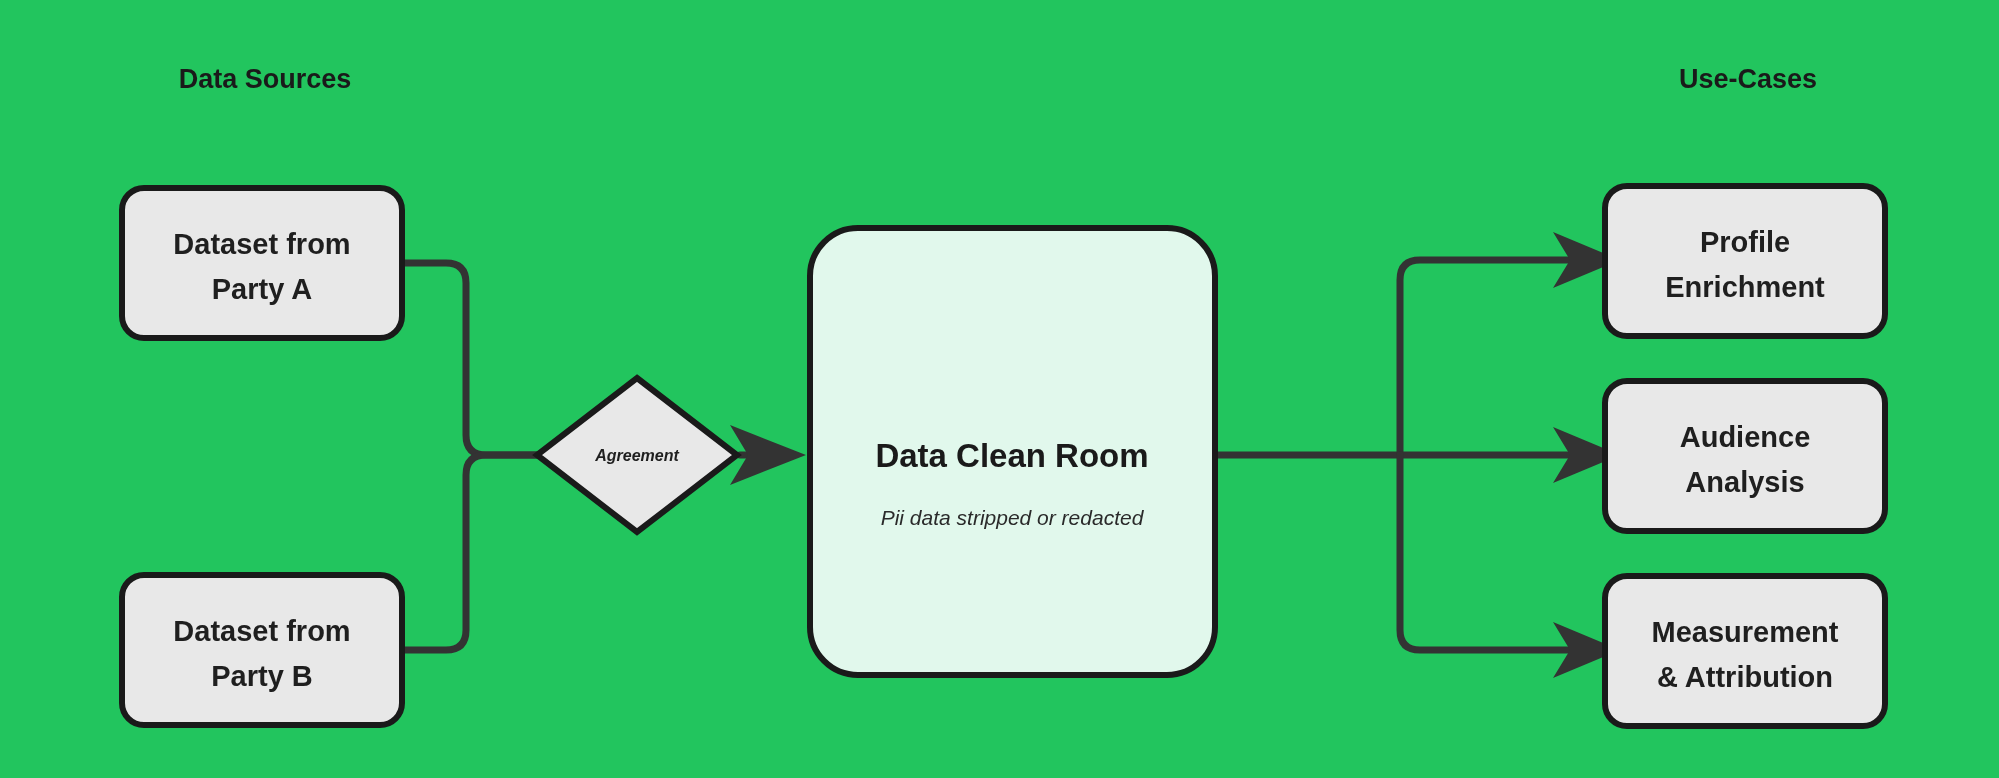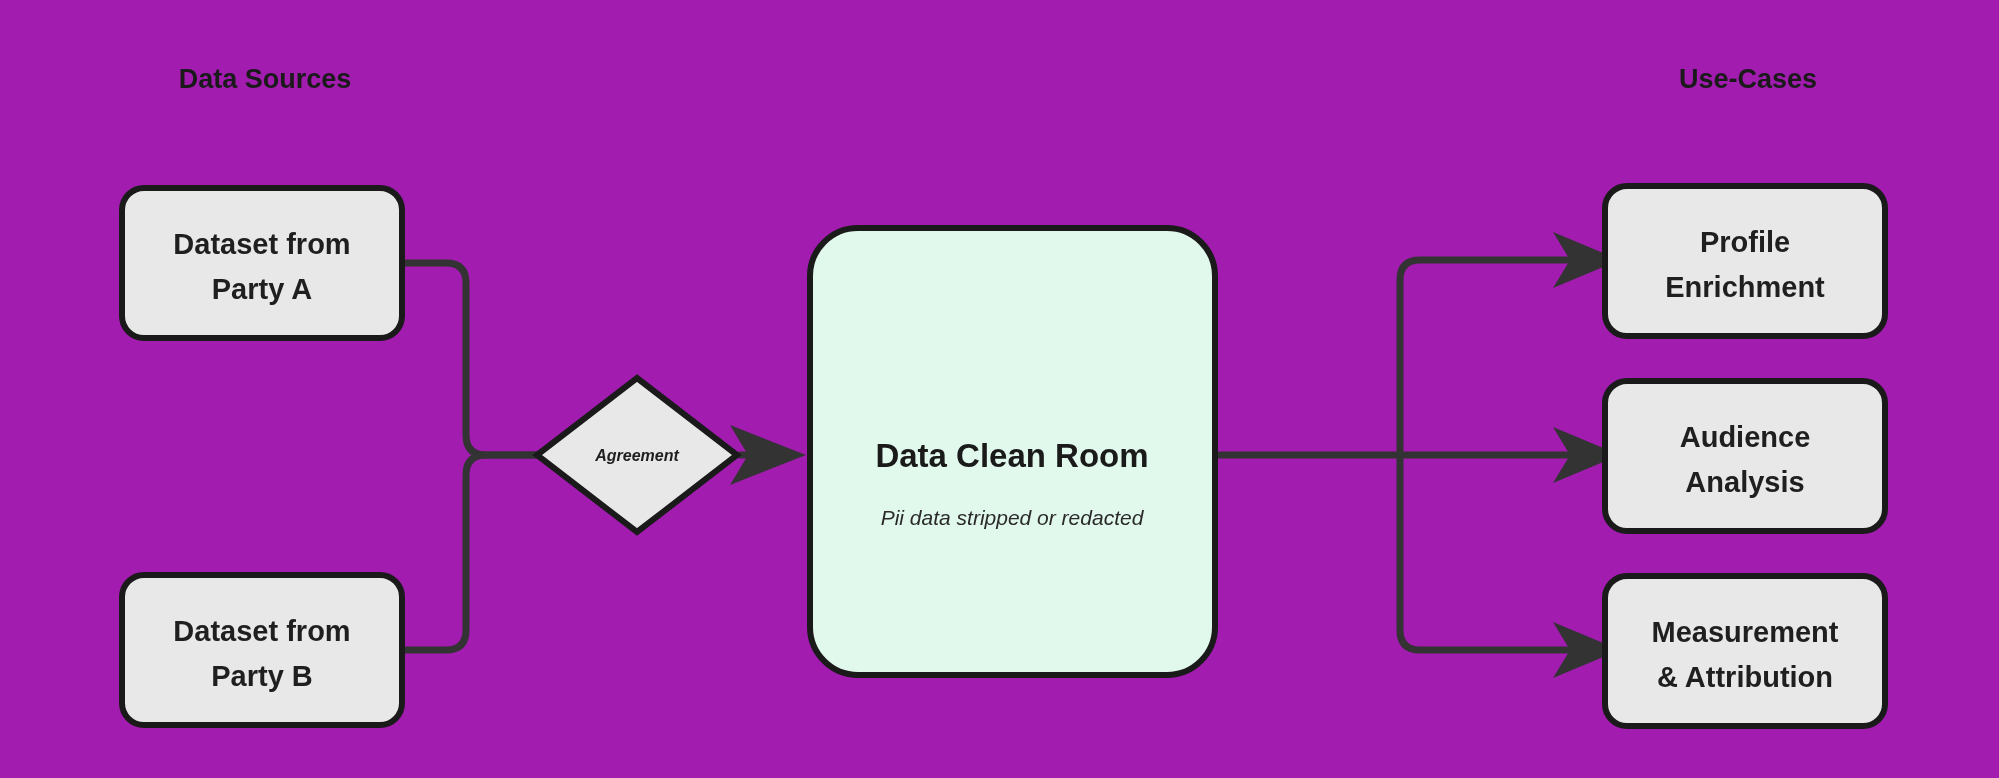--- a/index.html
+++ b/index.html
@@ -10,21 +10,21 @@
   body {
     width: 1999px;
     height: 778px;
     overflow: hidden;
     font-family: "Liberation Sans", sans-serif;
   }
   #diagram-root {
     position: relative;
     width: 1999px;
     height: 778px;
-    background: #a21caf;
+    background: #22c55e;
   }
   svg.diagram {
     display: block;
     width: 1999px;
     height: 778px;
   }
   .col-heading {
     font-family: "Liberation Sans", sans-serif;
     font-weight: bold;
     font-size: 27px;

